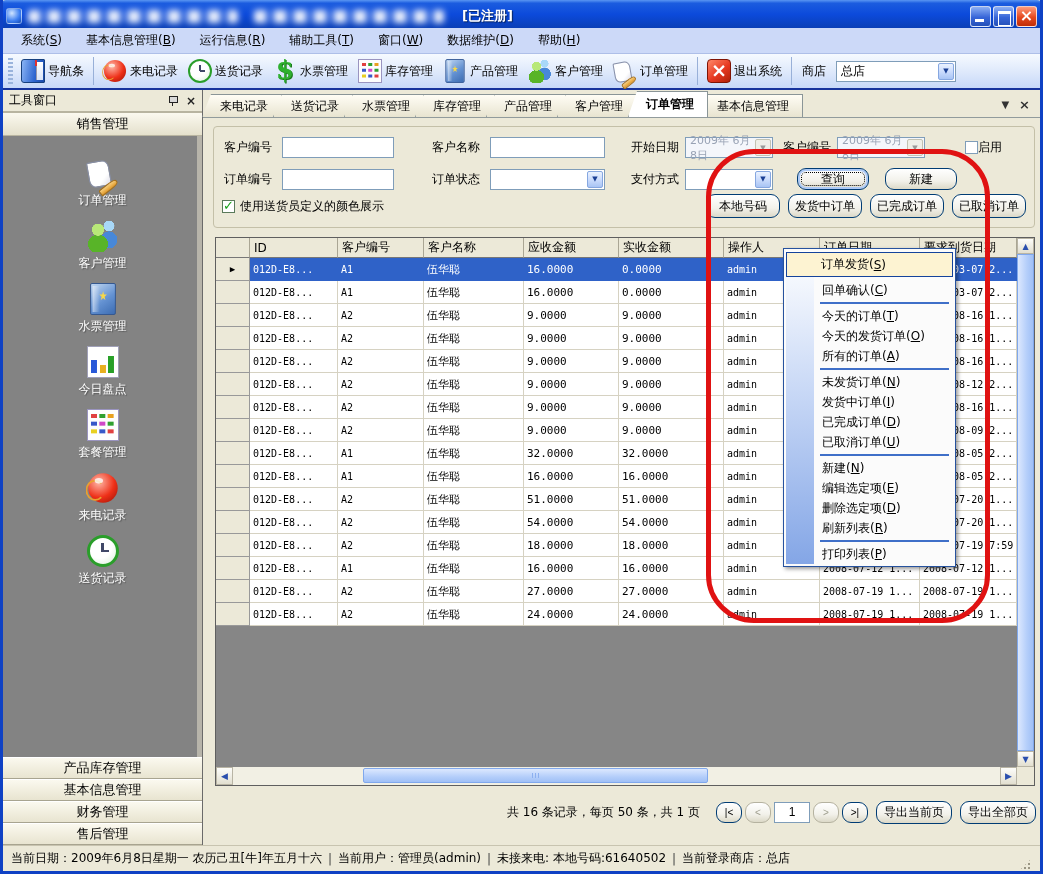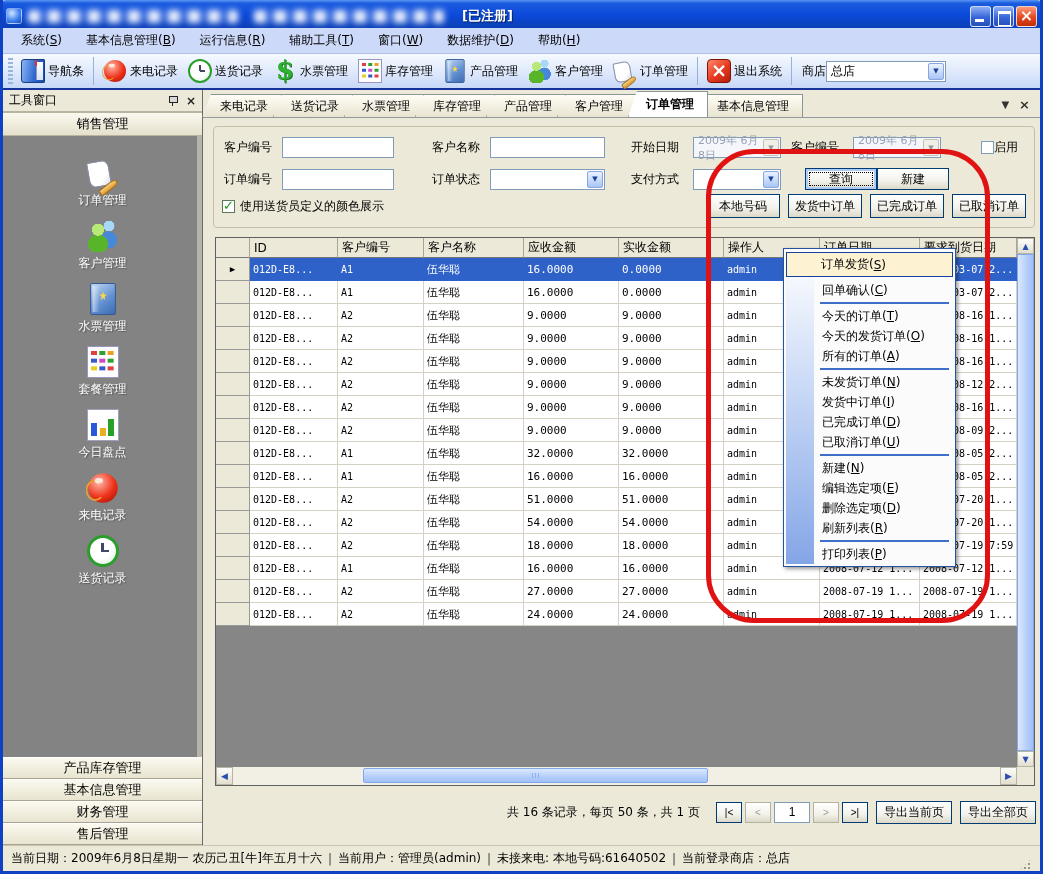--- a/index.html
+++ b/index.html
@@ -28,21 +28,21 @@
   .mbi{padding:3px 12px;cursor:default}
   .mbi u{text-decoration:underline}
 
   
   .toolbar{position:absolute;left:0;top:54px;width:1037px;height:36px;
     background:linear-gradient(#f6faff,#dde8fb 55%,#c6d8f8);border-bottom:2px solid #16339c;
     display:flex;align-items:center;padding:0 2px}
   .grip{width:5px;height:26px;margin:0 3px;background:repeating-linear-gradient(to bottom,#9ab4dc 0 2px,transparent 2px 4px)}
   .tbi{display:flex;align-items:center;gap:3px;padding:2px 5px;white-space:nowrap}
   .tbsep{width:1px;height:28px;background:#98b0d8;margin:0 4px}
-  .shop{display:flex;align-items:center;gap:0;margin-left:6px}
+  .shop{display:flex;align-items:center;gap:10px;margin-left:6px}
   .combo{position:relative;background:#fff;border:1px solid #7f9db9;height:21px;display:flex;align-items:center;padding:0 18px 0 4px}
   .combo .arrow{position:absolute;right:1px;top:1px;bottom:1px;width:16px;display:flex;align-items:center;justify-content:center;
     background:linear-gradient(#eaf2ff,#c8dafc 55%,#a8c4f4);border:1px solid #86a7e0;border-radius:2px}
   .combo .arrow::after{content:"▼";font-size:7px;color:#1a3f94}
   .combo.dis{background:#f4f6fb;color:#98a2b4}
   .combo.dis .arrow{background:#efefe8;border-color:#c2c2b2}
   .combo.dis .arrow::after{color:#9a9a9a}
 
   
   .ic{position:relative;display:inline-block;vertical-align:middle;flex:none}
@@ -102,23 +102,23 @@
   .tabctl span{color:#333;font-size:10px;cursor:pointer}
   .tabctl .x{font-size:13px;font-weight:bold}
 
   
   .groupbox{position:absolute;left:10px;top:36px;width:822px;height:102px;border:1px solid #c4c0a8;border-radius:4px;background:#ece9d8}
   .frow{position:absolute;left:10px;display:flex;align-items:center}
   .frow1{top:10px}.frow2{top:41px}
   .flabel{width:52px;text-align:left;flex:none}
   .inp{background:#fff;border:1px solid #7f9db9;height:21px;width:112px;font-size:12px;padding:0 3px;margin-left:6px}
   .cmb115{width:115px;margin-left:6px}
-  .cmb88{width:88px;margin-left:10px;font-size:11px}
-  .ml38{margin-left:38px}.ml26{margin-left:26px}.ml10{margin-left:10px}.ml40{margin-left:40px}.ml24{margin-left:24px}.ml16{}
-  .xpbtn{display:inline-flex;align-items:center;justify-content:center;background:linear-gradient(#fff,#f2f1ea 60%,#dcd9c8);border:1px solid #003c74;border-radius:0;font-size:12px;cursor:pointer;white-space:nowrap}
+  .cmb88{width:88px;margin-left:2px;font-size:11px}
+  .ml38{margin-left:38px}.ml26{margin-left:26px}.ml10{margin-left:10px}.ml40{margin-left:40px}.ml24{margin-left:24px}.ml16{margin-left:16px}
+  .xpbtn{display:inline-flex;align-items:center;justify-content:center;background:linear-gradient(#fff,#f2f1ea 60%,#dcd9c8);border:1px solid #003c74;border-radius:9px;font-size:12px;cursor:pointer;white-space:nowrap}
   .btn72{width:72px;height:22px}
   .focusbtn{box-shadow:inset 0 0 0 2px #aecaf6;outline:1px dotted #000;outline-offset:-5px}
   .chkrow{position:absolute;left:8px;top:71px;display:flex;align-items:center;gap:5px}
   .chk{width:13px;height:13px;background:#fff;border:1px solid #5a7a5a;position:relative;flex:none}
   .chk.on::before{content:"✓";position:absolute;left:0;top:-3px;color:#18a018;font-weight:bold;font-size:13px}
   .chk.empty{border-color:#7f9db9}
   .statusbtns{position:absolute;right:8px;top:67px;display:flex;gap:8px}
   .sbtn{width:74px;height:24px}
 
   
@@ -290,27 +290,27 @@
             <span class="ic sz32 ic-people"></span>
             <span class="lbl">客户管理</span>
           </div>
 
           <div class="side-item">
             <span class="ic sz32 ic-card"></span>
             <span class="lbl">水票管理</span>
           </div>
 
           <div class="side-item">
+            <span class="ic sz32 ic-chart"></span>
+            <span class="lbl">今日盘点</span>
+          </div>
+
+          <div class="side-item">
             <span class="ic sz32 ic-grid"></span>
             <span class="lbl">套餐管理</span>
-          </div>
-
-          <div class="side-item">
-            <span class="ic sz32 ic-chart"></span>
-            <span class="lbl">今日盘点</span>
           </div>
 
           <div class="side-item">
             <span class="ic sz32 ic-bell"></span>
             <span class="lbl">来电记录</span>
           </div>
 
           <div class="side-item">
             <span class="ic sz32 ic-clock"></span>
             <span class="lbl">送货记录</span>

